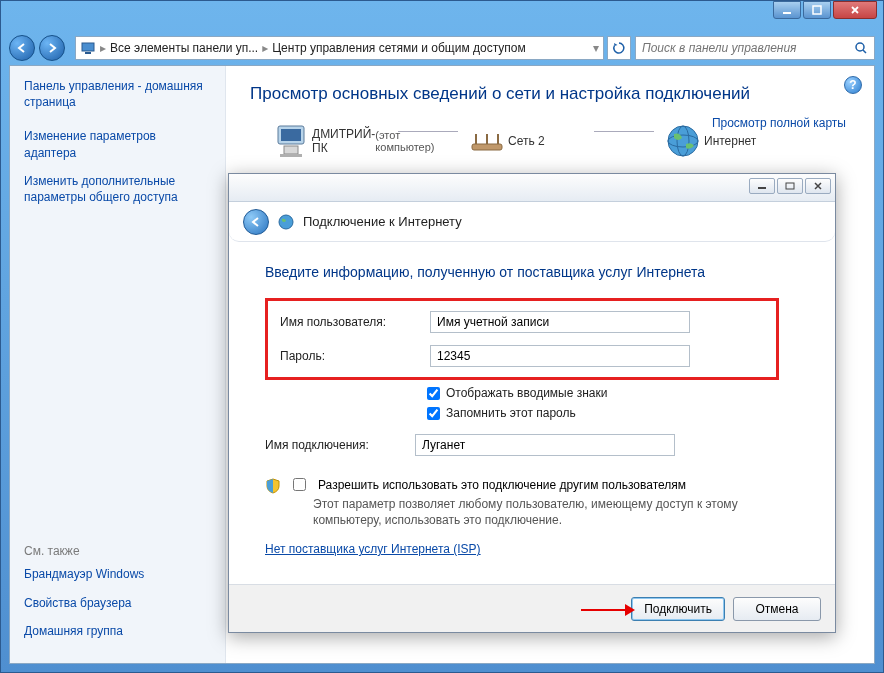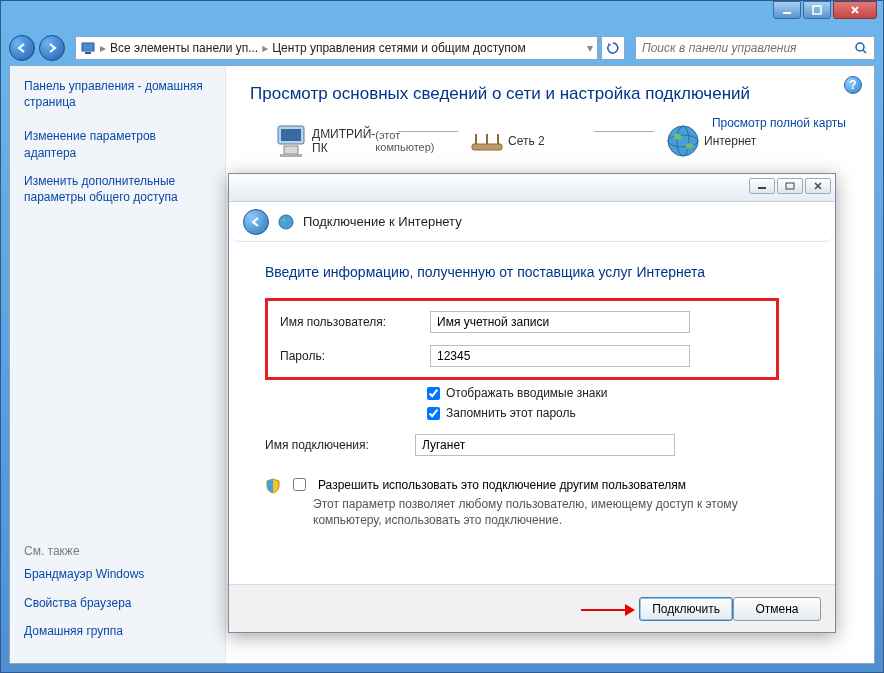--- a/index.html
+++ b/index.html
@@ -13,21 +13,21 @@
 .win-btn.close { width: 44px; background: linear-gradient(to bottom, #e07a7a, #c74545); border-color: #8a2e2e; }
 
 
 .nav-toolbar { height: 34px; margin: 0 8px; display: flex; align-items: center; gap: 4px; }
 .nav-btn { width: 26px; height: 26px; border-radius: 50%; background: radial-gradient(circle at 30% 30%, #6cb5f5, #1d5fa8); border: 1px solid #155089; display: flex; align-items: center; justify-content: center; color: #fff; cursor: pointer; }
 .addr-box { flex: 1; height: 24px; background: #fff; border: 1px solid #8aa8c4; display: flex; align-items: center; padding: 0 4px; font-size: 12px; color: #444; gap: 4px; margin-left: 6px; }
 .addr-seg { color: #222; white-space: nowrap; }
 .addr-sep { color: #888; }
 .addr-icon { width: 16px; height: 16px; display: inline-flex; align-items: center; justify-content: center; }
 .refresh-btn { width: 24px; height: 24px; background: #fff; border: 1px solid #8aa8c4; display: flex; align-items: center; justify-content: center; color: #1d5fa8; margin-left: -1px; cursor: pointer; }
-.search-box { width: 240px; height: 24px; background: #fff; border: 1px solid #8aa8c4; display: flex; align-items: center; padding: 0 6px; margin-left: 6px; }
+.search-box { width: 240px; height: 24px; background: #fff; border: 1px solid #8aa8c4; display: flex; align-items: center; padding: 0 6px; }
 .search-box input { border: none; outline: none; flex: 1; font-style: italic; color: #888; font-size: 12px; }
 .search-icon { color: #1d5fa8; }
 
 
 .content { position: absolute; top: 64px; left: 8px; right: 8px; bottom: 8px; background: #fff; border: 1px solid #8aa8c4; display: flex; }
 .sidebar { width: 216px; background: #f1f5fa; padding: 12px 14px; border-right: 1px solid #e0e6ee; display: flex; flex-direction: column; }
 .sidebar a { color: #0a4aa8; text-decoration: none; display: block; margin-bottom: 12px; font-size: 12px; line-height: 1.35; }
 .sidebar .spacer { flex: 1; }
 .sidebar .see-also { color: #7a7a7a; font-size: 12px; margin-bottom: 8px; }
 
@@ -59,21 +59,21 @@
 .form-row input[type=text] { flex: 1; max-width: 260px; height: 22px; border: 1px solid #b4bfca; padding: 0 6px; font-size: 12px; background: #fff; }
 .chk-row { margin-left: 162px; margin-bottom: 6px; display: flex; align-items: center; gap: 6px; font-size: 12px; color: #222; }
 .chk-row input { width: 13px; height: 13px; }
 .perm-block { margin-top: 22px; }
 .perm-row { display: flex; align-items: flex-start; gap: 12px; font-size: 12px; }
 .shield-icon { width: 16px; height: 16px; display: inline-flex; }
 .perm-text { flex: 1; }
 .perm-text .desc { color: #555; margin-top: 2px; margin-left: 20px; line-height: 1.35; }
 .isp-link { display: inline-block; margin-top: 14px; color: #0a4aa8; font-size: 12px; text-decoration: underline; }
 
-.dialog-footer { position: absolute; bottom: 0; left: 0; right: 0; height: 48px; background: #f1f1f1; border-top: 1px solid #d8dde4; display: flex; align-items: center; justify-content: flex-end; padding: 0 14px; }
+.dialog-footer { position: absolute; bottom: 0; left: 0; right: 0; height: 48px; background: #f1f1f1; border-top: 1px solid #d8dde4; display: flex; align-items: center; justify-content: flex-end; padding: 0 14px; gap: 8px; }
 .btn { min-width: 88px; height: 24px; border: 1px solid #8a98aa; background: linear-gradient(to bottom, #fdfdfd, #e6ebf2); border-radius: 3px; font-size: 12px; cursor: pointer; padding: 0 12px; }
 .btn.primary { border: 1px solid #3c7fb1; box-shadow: 0 0 0 1px #8ec7f0 inset; }
 .arrow-hint { position: absolute; right: 200px; bottom: 16px; display: flex; align-items: center; }
 .arrow-hint .shaft { width: 44px; height: 2px; background: #e60000; }
 .arrow-hint .head { width: 0; height: 0; border-left: 10px solid #e60000; border-top: 6px solid transparent; border-bottom: 6px solid transparent; }
 
 svg { display: block; }
 </style>
 </head>
 <body>
@@ -274,20 +274,21 @@
             </svg>
           </span>
         <input type="checkbox" style="">
         <div class="perm-text">
           <div>Разрешить использовать это подключение другим пользователям</div>
         </div>
       </div>
       <div class="perm-text">
         <div class="desc" style="margin-left:48px;">Этот параметр позволяет любому пользователю, имеющему доступ к этому компьютеру, использовать это подключение.</div>
       </div>
+      <a href="#" class="isp-link">Нет поставщика услуг Интернета (ISP)</a>
     </div>
   </div>
 
   <div class="dialog-footer">
     <div class="arrow-hint">
       <div class="shaft"></div>
         <div class="head"></div>
     </div>
     <button class="btn primary">Подключить</button>
     <button class="btn">Отмена</button>

